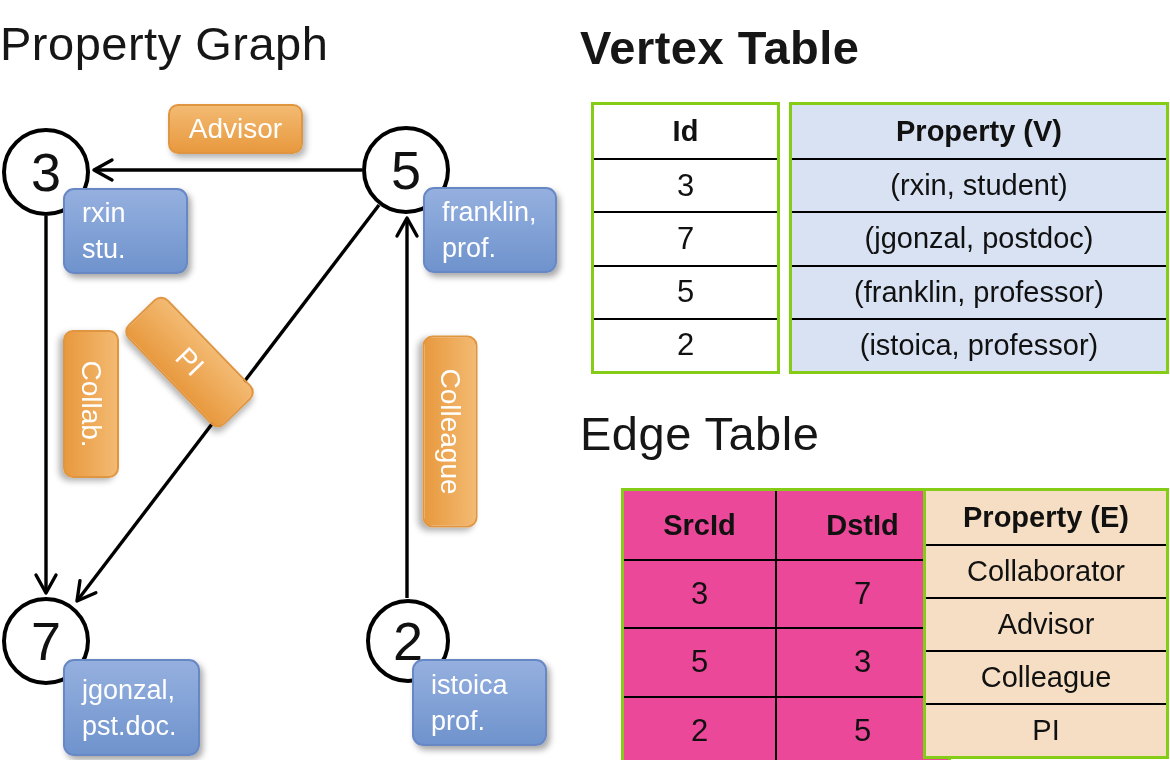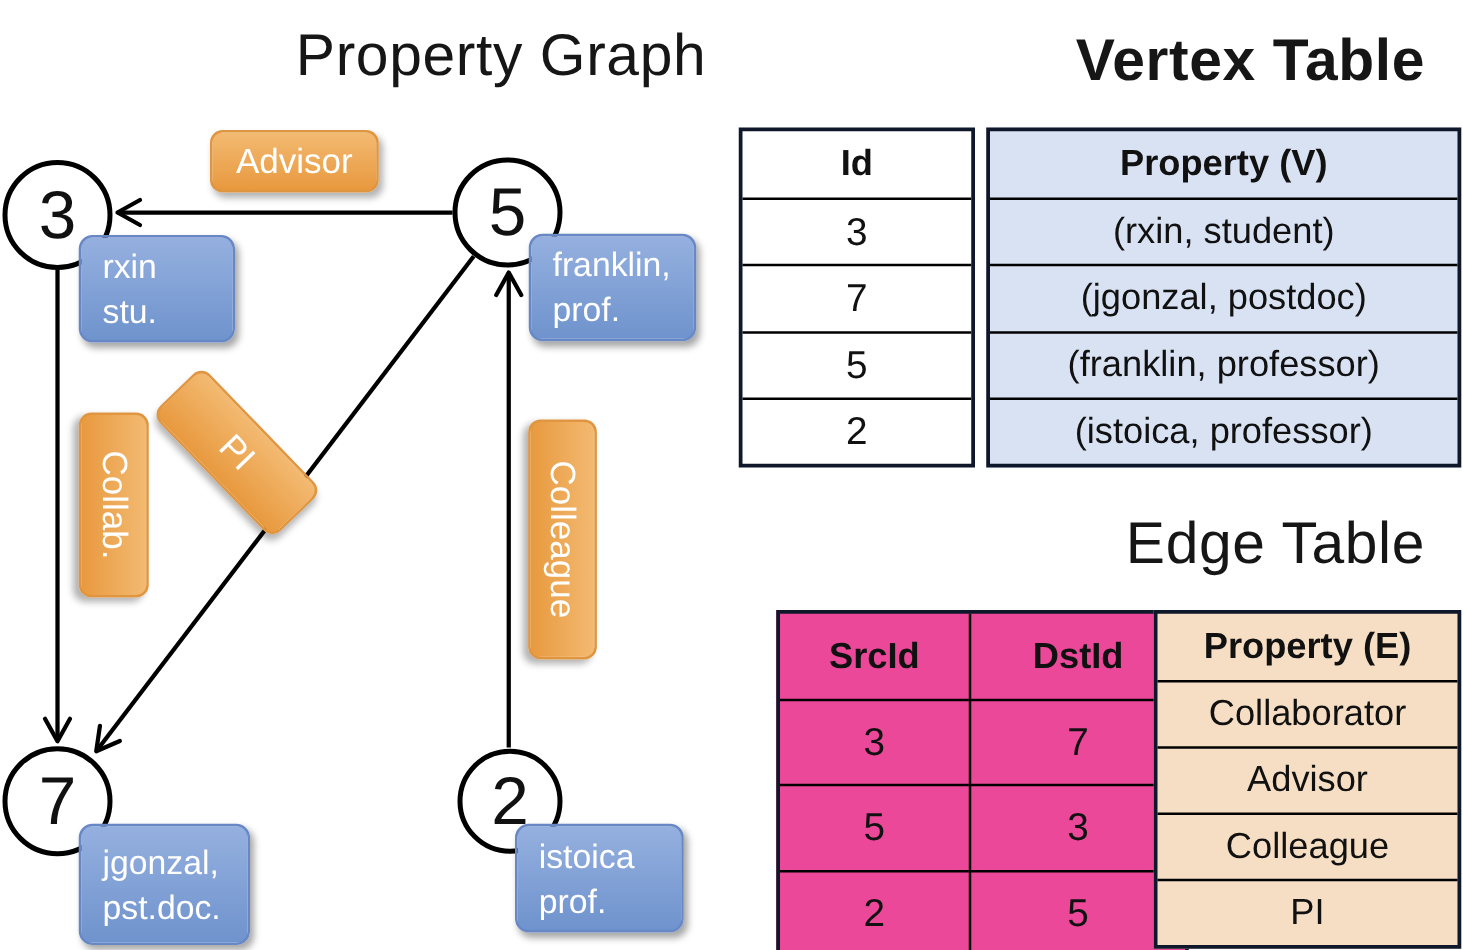--- a/index.html
+++ b/index.html
@@ -3,21 +3,21 @@
 <meta charset="utf-8">
 <style>
   html,body{margin:0;padding:0;background:#fff;}
   .stage{
     position:relative;width:1170px;height:760px;background:#fff;overflow:hidden;
     font-family:"Liberation Sans",sans-serif;color:#111;
   }
   
   .big-title{
     position:absolute;font-size:47px;font-weight:400;letter-spacing:.5px;
-    text-align:right;color:#161616;white-space:nowrap;
+    text-align:left;color:#161616;white-space:nowrap;
   }
   .title-graph{left:0;width:565px;top:16px;}
   .title-vertex{left:580px;width:560px;top:20px;font-weight:bold;}
   .title-edge{left:580px;width:560px;top:406px;}
 
   
   .edges{position:absolute;left:0;top:0;width:565px;height:760px;}
 
   
   .node{
@@ -54,21 +54,21 @@
     color:#fff;font-size:28px;
     display:flex;align-items:center;justify-content:center;white-space:nowrap;
   }
   .el-advisor{left:168px;top:104px;width:135px;height:50px;}
   .el-collab{left:17px;top:376px;width:148px;height:56px;transform:rotate(90deg);}
   .el-pi{left:120px;top:334px;width:139px;height:56px;transform:rotate(46deg);}
   .el-colleague{left:354px;top:404px;width:192px;height:55px;transform:rotate(90deg);}
 
   
   .tbl{
-    position:absolute;box-sizing:border-box;border:3px solid #0f172a;
+    position:absolute;box-sizing:border-box;border:3px solid #84cc16;
     display:grid;grid-template-rows:repeat(5,1fr);
   }
   .tbl .cell{
     display:flex;align-items:center;justify-content:center;
     font-size:29px;border-top:2px solid #000;white-space:nowrap;
   }
   .tbl .cell.first{border-top:none;}
   .tbl .cell.hdr{font-weight:bold;}
   .tbl .cell.num{font-size:31px;}
   .v-left{left:591px;top:102px;width:189px;height:272px;background:#fff;}

